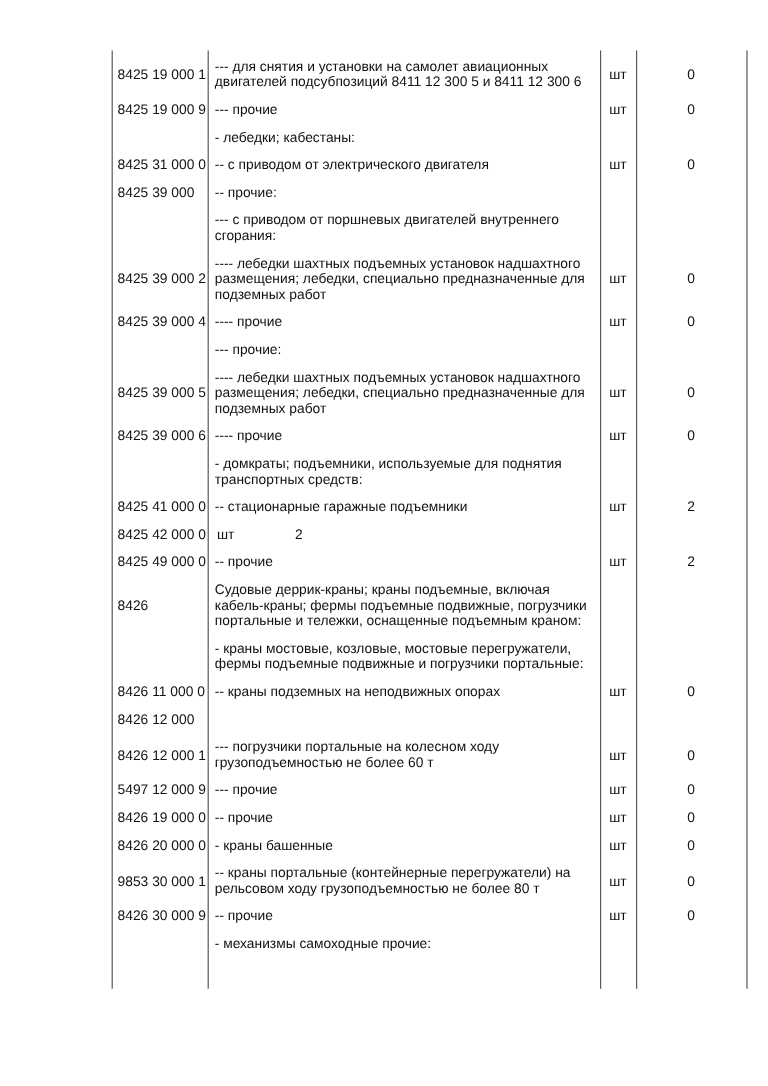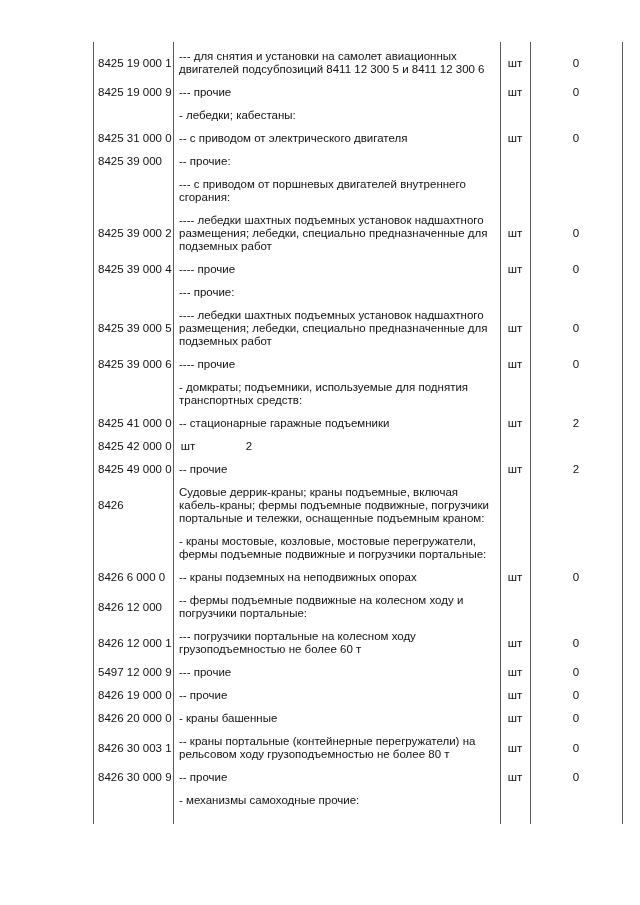--- a/index.html
+++ b/index.html
@@ -177,28 +177,27 @@
           <div class="cell c-unit"></div>
           <div class="cell c-val"></div>
         </div>
         <div class="trow">
           <div class="cell c-code"></div>
           <div class="cell c-desc">- краны мостовые, козловые, мостовые перегружатели, фермы подъемные подвижные и погрузчики портальные:</div>
           <div class="cell c-unit"></div>
           <div class="cell c-val"></div>
         </div>
         <div class="trow">
-          <div class="cell c-code">8426 6 000 0</div>
+          <div class="cell c-code">8426 11 000 0</div>
           <div class="cell c-desc">-- краны подземных на неподвижных опорах</div>
           <div class="cell c-unit">шт</div>
           <div class="cell c-val">0</div>
         </div>
         <div class="trow">
           <div class="cell c-code">8426 12 000</div>
-          <div class="cell c-desc">-- фермы подъемные подвижные на колесном ходу и погрузчики портальные:</div>
           <div class="cell c-unit"></div>
           <div class="cell c-val"></div>
         </div>
         <div class="trow">
           <div class="cell c-code">8426 12 000 1</div>
           <div class="cell c-desc">--- погрузчики портальные на колесном ходу грузоподъемностью не более 60 т</div>
           <div class="cell c-unit">шт</div>
           <div class="cell c-val">0</div>
         </div>
         <div class="trow">
@@ -213,21 +212,21 @@
           <div class="cell c-unit">шт</div>
           <div class="cell c-val">0</div>
         </div>
         <div class="trow">
           <div class="cell c-code">8426 20 000 0</div>
           <div class="cell c-desc">- краны башенные</div>
           <div class="cell c-unit">шт</div>
           <div class="cell c-val">0</div>
         </div>
         <div class="trow">
-          <div class="cell c-code">8426 30 003 1</div>
+          <div class="cell c-code">9853 30 000 1</div>
           <div class="cell c-desc">-- краны портальные (контейнерные перегружатели) на рельсовом ходу грузоподъемностью не более 80 т</div>
           <div class="cell c-unit">шт</div>
           <div class="cell c-val">0</div>
         </div>
         <div class="trow">
           <div class="cell c-code">8426 30 000 9</div>
           <div class="cell c-desc">-- прочие</div>
           <div class="cell c-unit">шт</div>
           <div class="cell c-val">0</div>
         </div>

